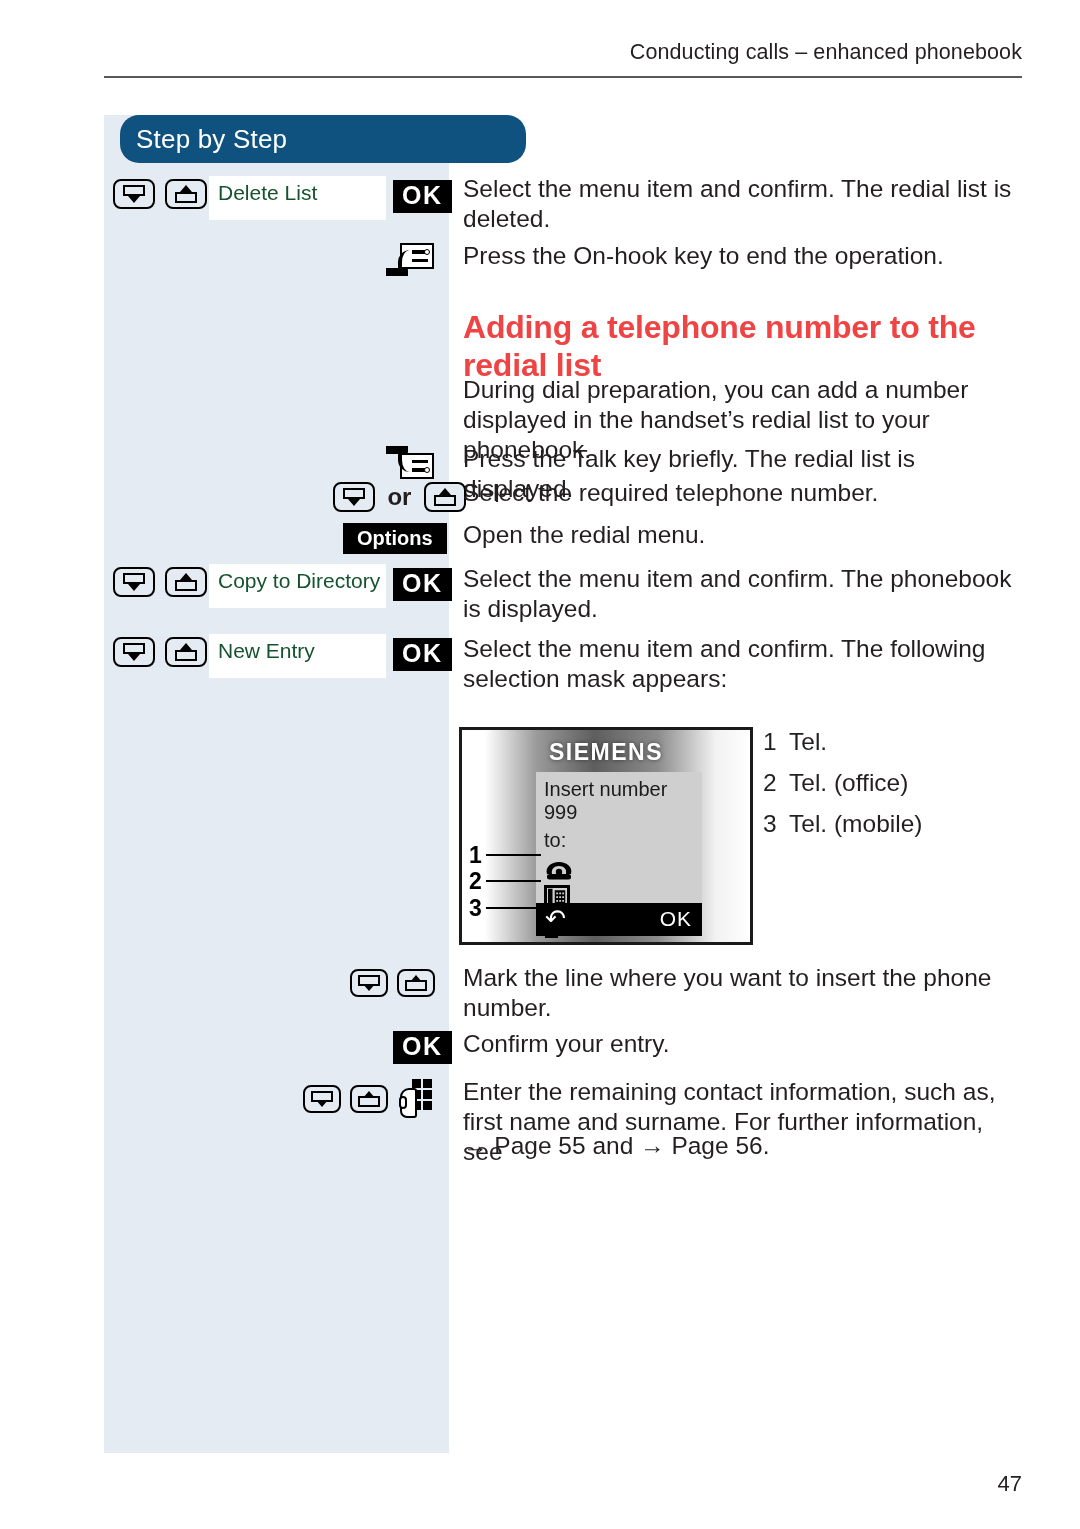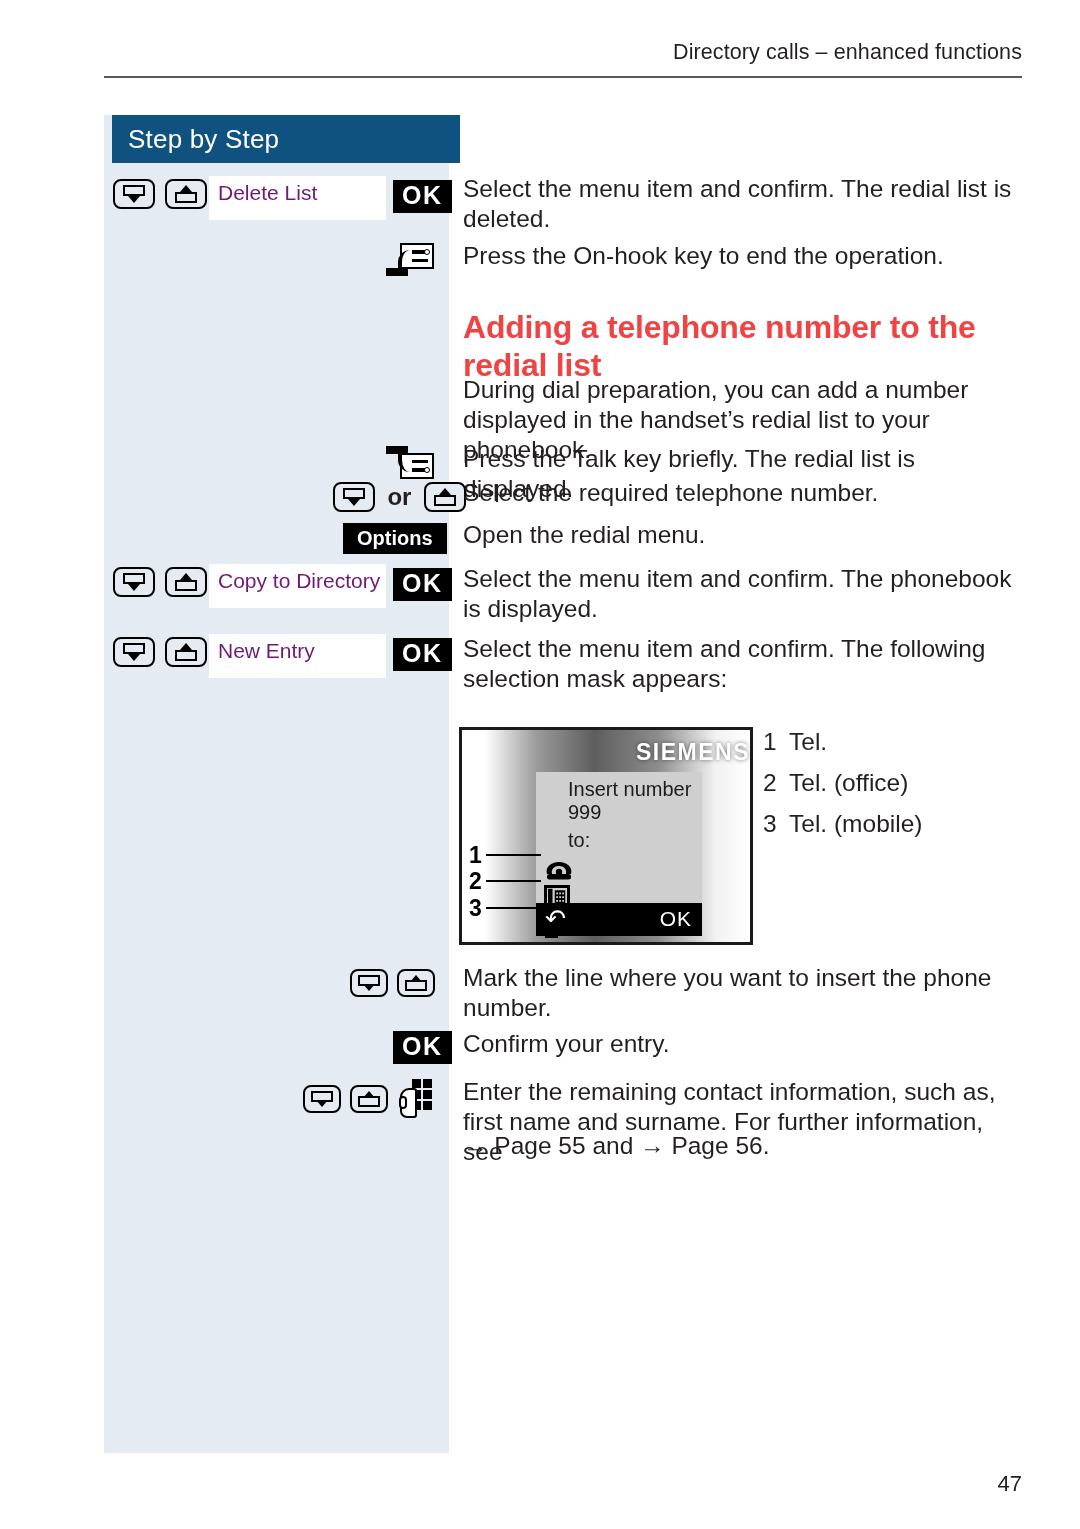--- a/index.html
+++ b/index.html
@@ -23,22 +23,23 @@
     position:absolute;left:104px;top:76px;width:918px;height:2px;
     background:#58595b;
   }
 
   
   .sidebar{
     position:absolute;left:104px;top:115px;width:345px;height:1338px;
     background:#e4ebf3;
   }
   .sidebar-head{
-    position:absolute;left:8px;top:0;width:348px;height:48px;
+    position:absolute;left:16px;top:0;width:406px;height:48px;
     background:#10527f;
+    border-radius:19px;
   }
   .sidebar-head span{
     position:absolute;left:16px;top:9px;
     font-size:26px;color:#ffffff;font-weight:400;letter-spacing:.2px;
   }
 
   
   .skey{
     display:inline-block;width:42px;height:30px;
     border:2.5px solid #000;border-radius:8px;background:#e4ebf3;
@@ -105,21 +106,21 @@
     font-size:20px;font-weight:700;padding:5px 14px 6px 14px;line-height:1;
   }
 
   
   .menufield{
     position:absolute;background:#ffffff;
     box-sizing:border-box;
   }
   .menufield .lbl{
     position:absolute;left:9px;top:5px;
-    font-size:21px;color:#701a75;white-space:nowrap;
+    font-size:21px;color:#14532d;white-space:nowrap;
   }
 
   
   .keypad{
     display:inline-block;position:relative;width:36px;height:40px;
     vertical-align:middle;
   }
   .keypad .k{position:absolute;background:#000;width:9px;height:9px;}
   .keypad .hand{
     position:absolute;left:1px;top:9px;width:17px;height:30px;
@@ -145,30 +146,30 @@
 
   
   .fig{
     position:absolute;left:459px;top:727px;width:294px;height:218px;
     border:3px solid #1a1a1a;
     background:linear-gradient(90deg,#ffffff 0%,#ffffff 8%,#9a9a9a 26%,#5e5e5e 46%,#8c8c8c 68%,#f2f2f2 88%,#ffffff 100%);
     box-sizing:border-box;
   }
   .fig .brand{
     position:absolute;left:0;right:0;top:9px;
-    text-align:right;font-size:23px;font-weight:700;
+    text-align:center;font-size:23px;font-weight:700;
     color:#ffffff;letter-spacing:1.5px;
     text-shadow:0 0 4px rgba(0,0,0,.55);
   }
   .fig .lcd{
     position:absolute;left:74px;top:42px;width:166px;height:131px;
     background:#cfcfcf;
   }
   .fig .lcd .line{
-    position:absolute;left:8px;font-size:20px;color:#1b1b1b;line-height:23px;margin-left:24px;
+    position:absolute;left:8px;font-size:20px;color:#1b1b1b;line-height:23px;
   }
   .fig .softbar{
     position:absolute;left:74px;top:173px;width:166px;height:33px;
     background:#000;
   }
   .fig .softbar .ok{
     position:absolute;right:10px;top:4px;color:#fff;font-size:21px;letter-spacing:1px;
   }
   .fig .softbar .back{
     position:absolute;left:9px;top:1px;color:#fff;font-size:25px;
@@ -200,21 +201,21 @@
   .pageno{
     position:absolute;right:58px;top:1471px;
     font-size:22px;color:#231f20;
   }
 </style>
 </head>
 <body>
 
 <div class="page">
 
-  <div class="hdr">Directory calls – enhanced functions</div>
+  <div class="hdr">Conducting calls – enhanced phonebook</div>
   <div class="hdr-rule"></div>
 
   <div class="sidebar">
     <div class="sidebar-head">
       <span>Step by Step</span>
     </div>
   </div>
 
   <div style="position:absolute;left:113px;top:179px;">
     <span class="skey down"><span class="pad"></span><span class="tri"></span></span>

